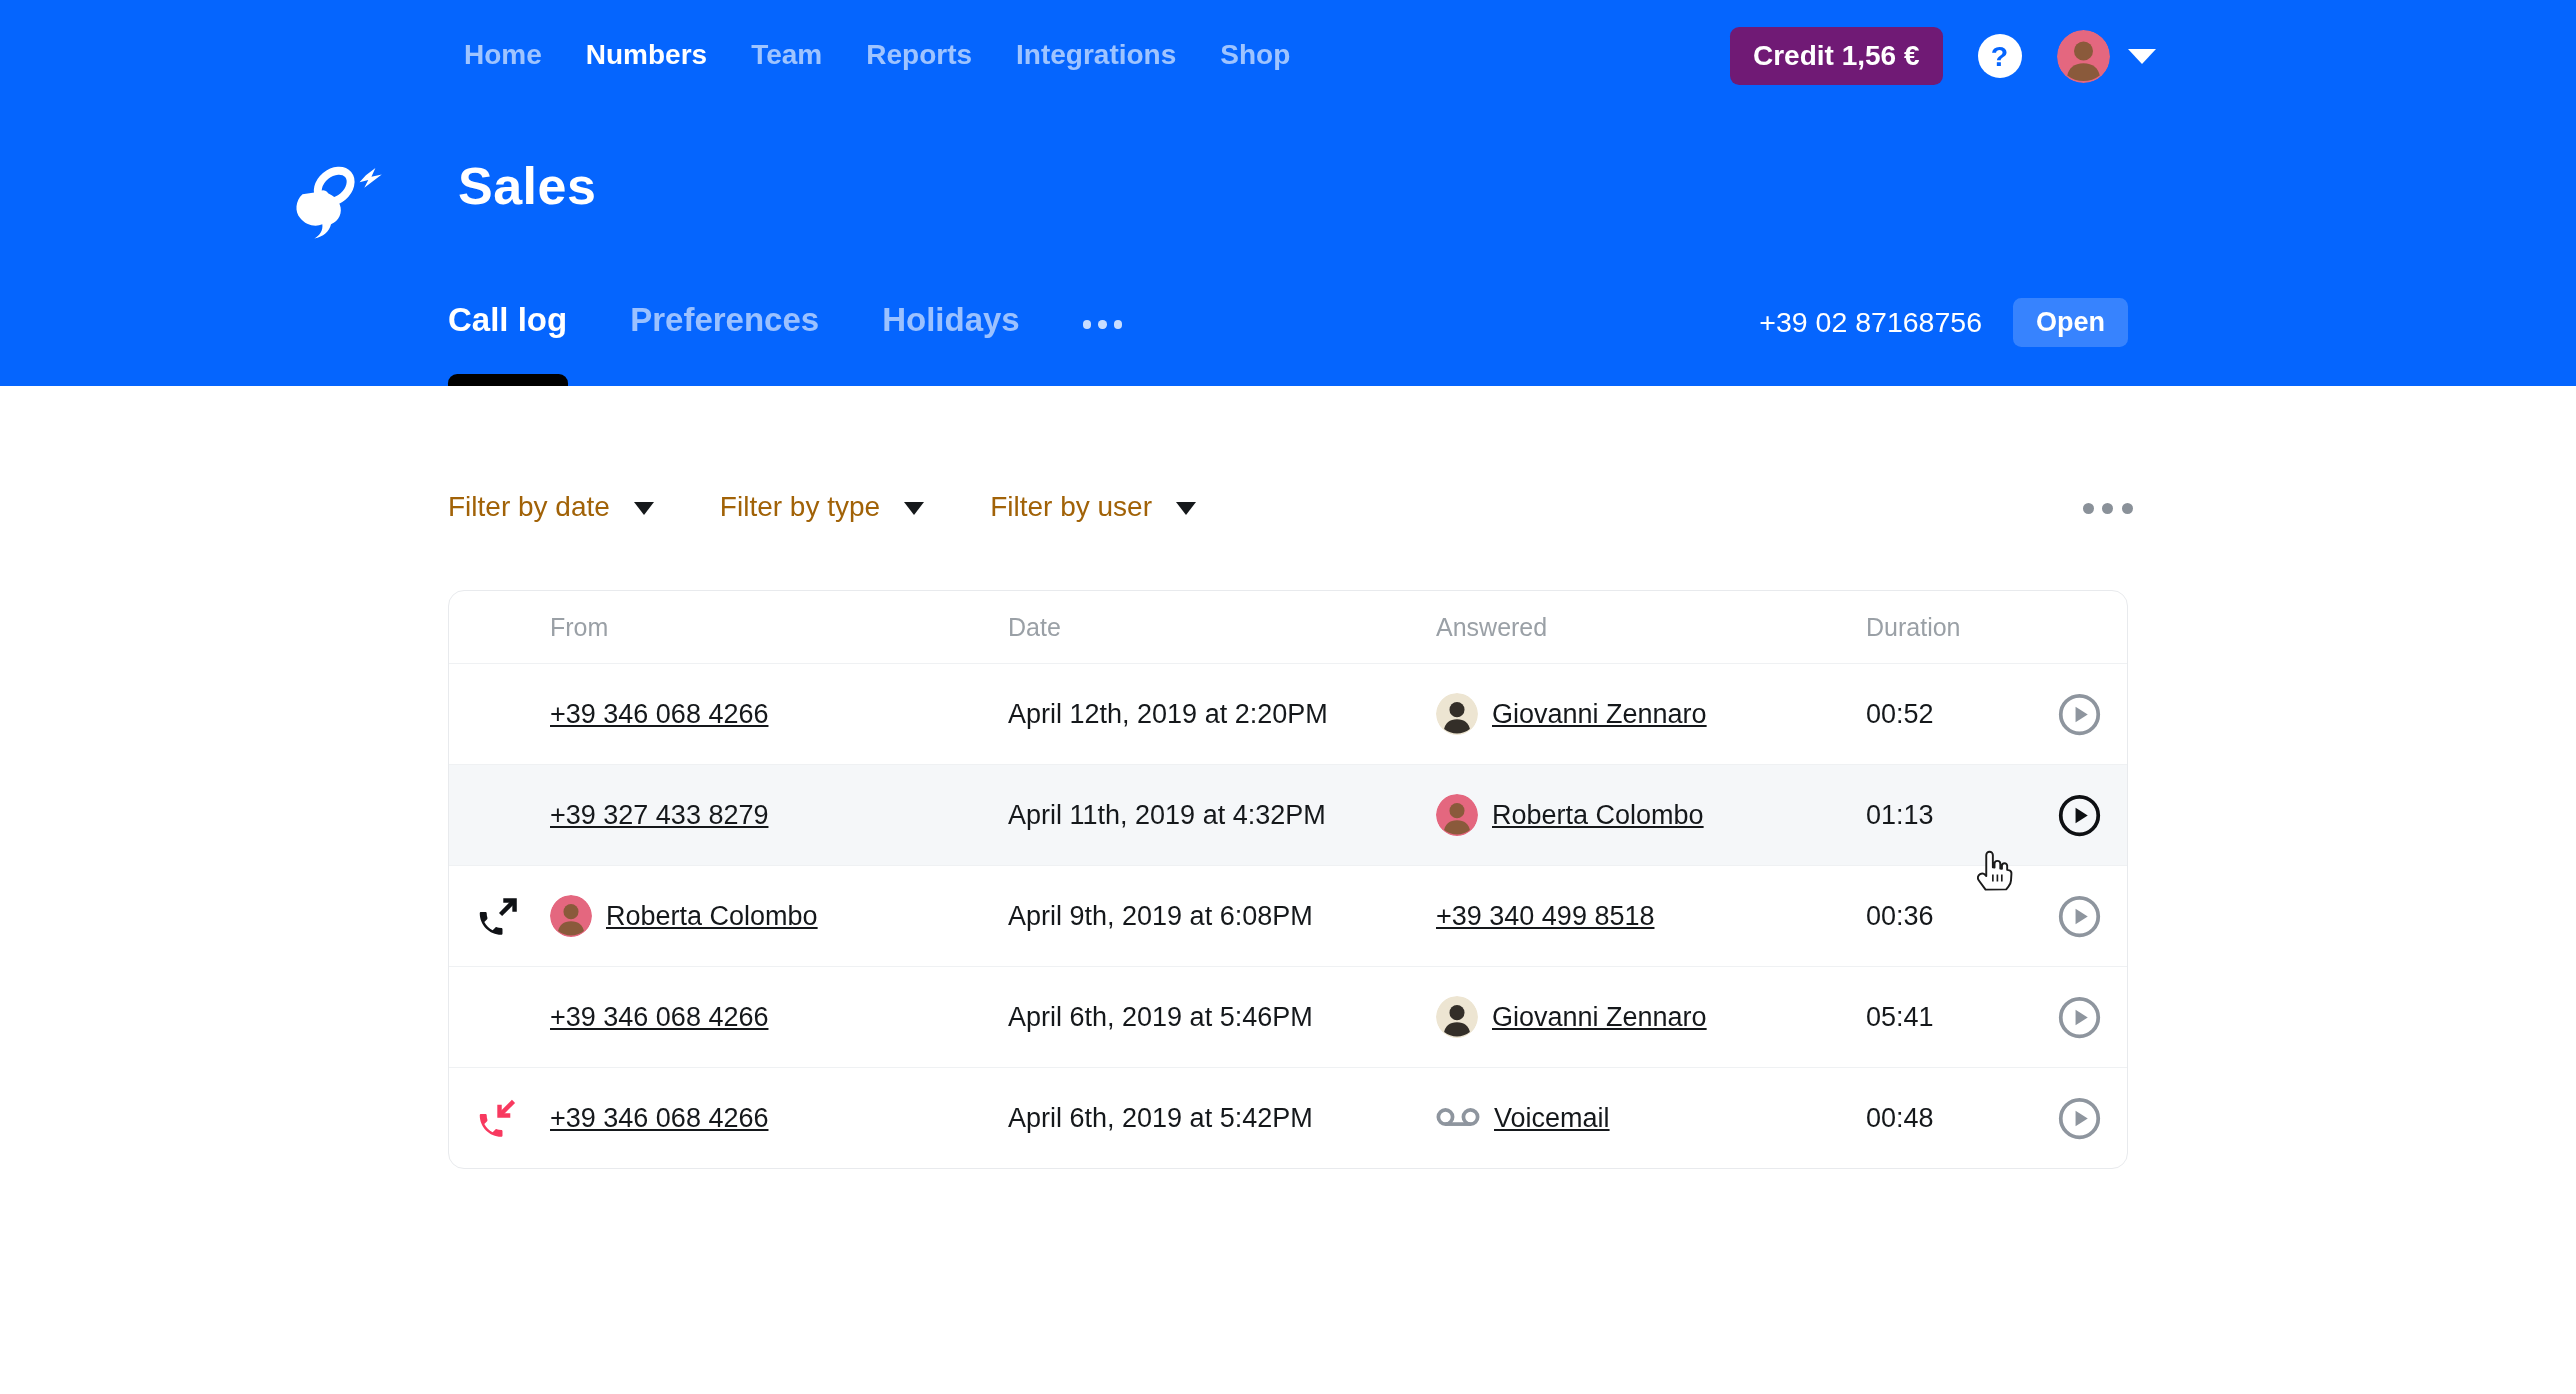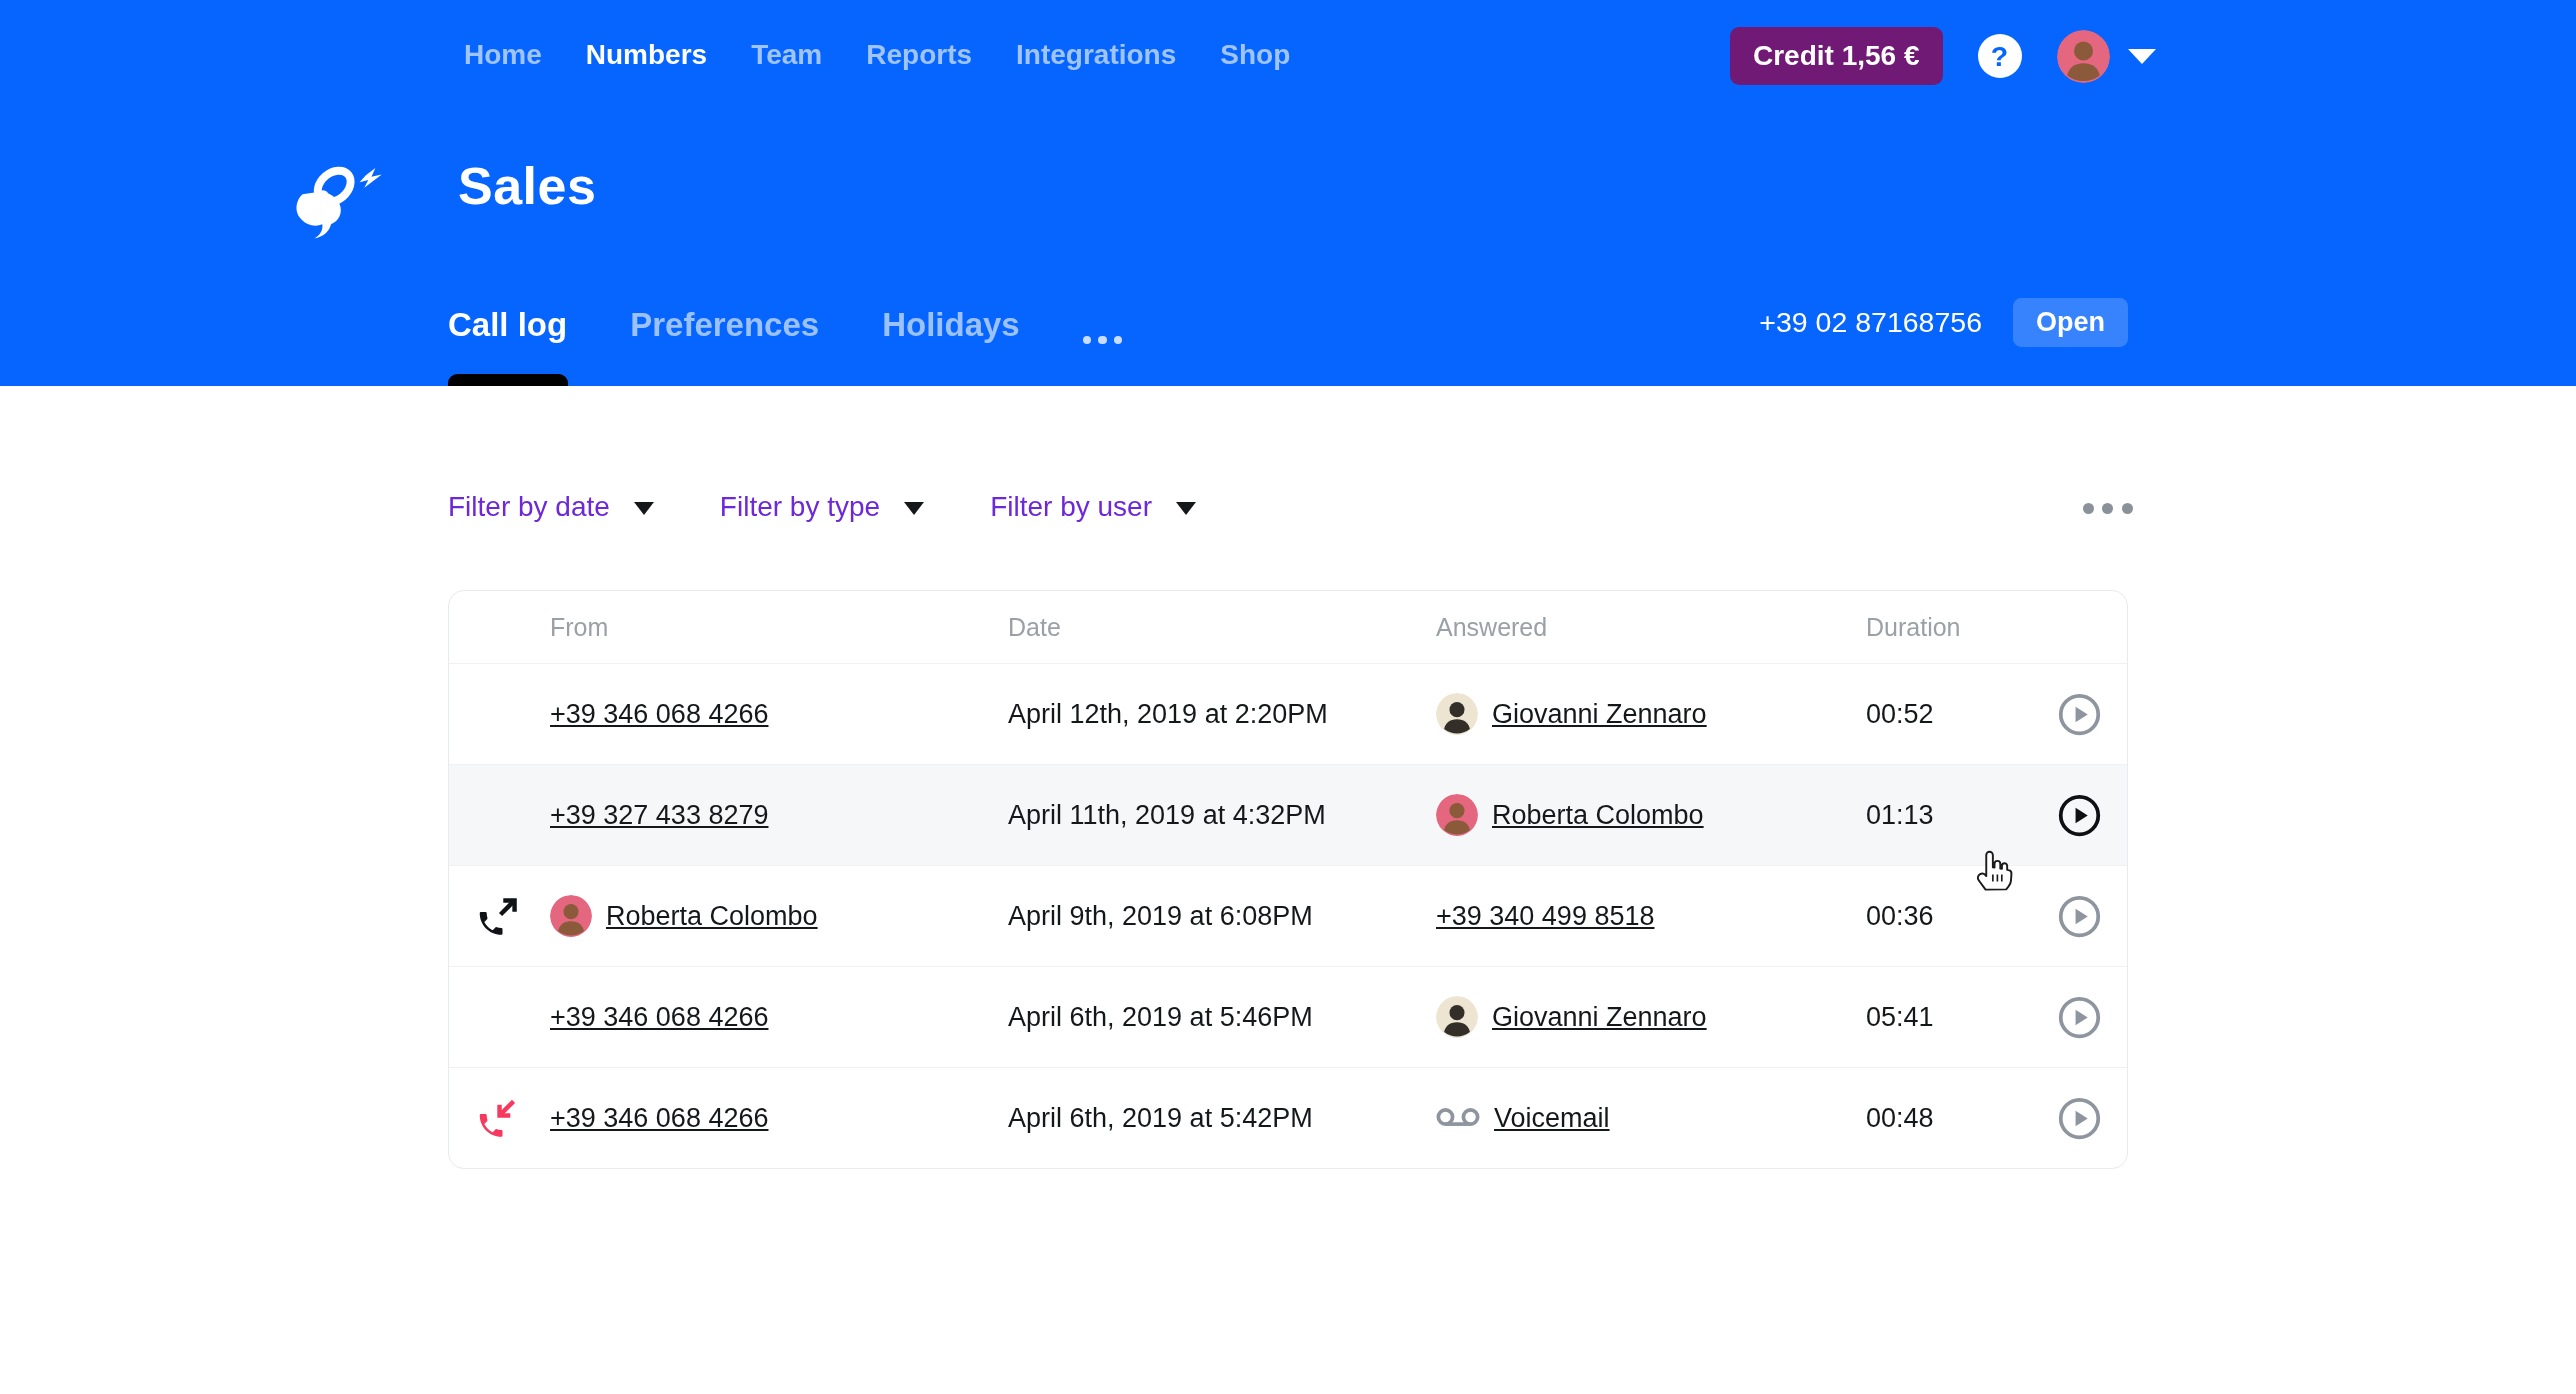--- a/index.html
+++ b/index.html
@@ -41,41 +41,41 @@
     border-left: 14px solid transparent; border-right: 14px solid transparent;
     border-top: 15.6px solid #ffffff;
   }
 
   .brand-logo { position: absolute; left: 293px; top: 149px; width: 103px; height: 92px; }
   .page-title {
     position: absolute; left: 448px; top: 156px;
     font-size: 52px; font-weight: 800; color: #ffffff; letter-spacing: 0.5px; margin-left: 10px;
   }
 
-  .tabs { position: absolute; left: 448px; top: 296px; display: flex; gap: 63px; align-items: flex-end; height: 48px; }
+  .tabs { position: absolute; left: 448px; top: 296px; display: flex; gap: 63px; align-items: center; height: 48px; }
   .tab { font-size: 33px; font-weight: 700; color: rgba(255,255,255,.6); cursor: pointer; white-space: nowrap; }
   .tab.active { color: #ffffff; }
   .tabs-more { display: flex; gap: 7.4px; align-items: center; cursor: pointer; padding-top: 9.2px; }
   .tabs-more i { width: 8.3px; height: 8.3px; border-radius: 50%; background: rgba(255,255,255,.78); }
   .tab-indicator {
     position: absolute; left: 448px; top: 374px; width: 120px; height: 12px;
     background: #000000; border-radius: 9.2px 9.2px 0 0;
   }
 
   .line-right { position: absolute; top: 298px; right: 448px; display: flex; align-items: center; gap: 31px; }
   .line-number { color: #ffffff; font-size: 28.5px; white-space: nowrap; }
   .open-btn {
     background: rgba(255,255,255,.2); color: #ffffff; font-family: inherit;
     font-size: 27px; font-weight: 700; padding: 9.2px 23px; border: none;
     border-radius: 8.3px; cursor: pointer;
   }
 
   
   .filters { position: absolute; left: 448px; top: 491px; display: flex; gap: 66px; align-items: center; }
-  .filter { display: flex; align-items: center; gap: 24px; font-size: 28px; color: #6d28d9; cursor: pointer; white-space: nowrap; }
+  .filter { display: flex; align-items: center; gap: 24px; font-size: 28px; color: #a16207; cursor: pointer; white-space: nowrap; }
   .filter .caret {
     width: 0; height: 0; margin-top: 3.7px;
     border-left: 10px solid transparent; border-right: 10px solid transparent;
     border-top: 13px solid #15181B;
   }
   .filters-more { position: absolute; left: 2083px; top: 503px; display: flex; gap: 8.3px; cursor: pointer; }
   .filters-more i { width: 11px; height: 11px; border-radius: 50%; background: #8A9199; }
 
   
   .call-table {

